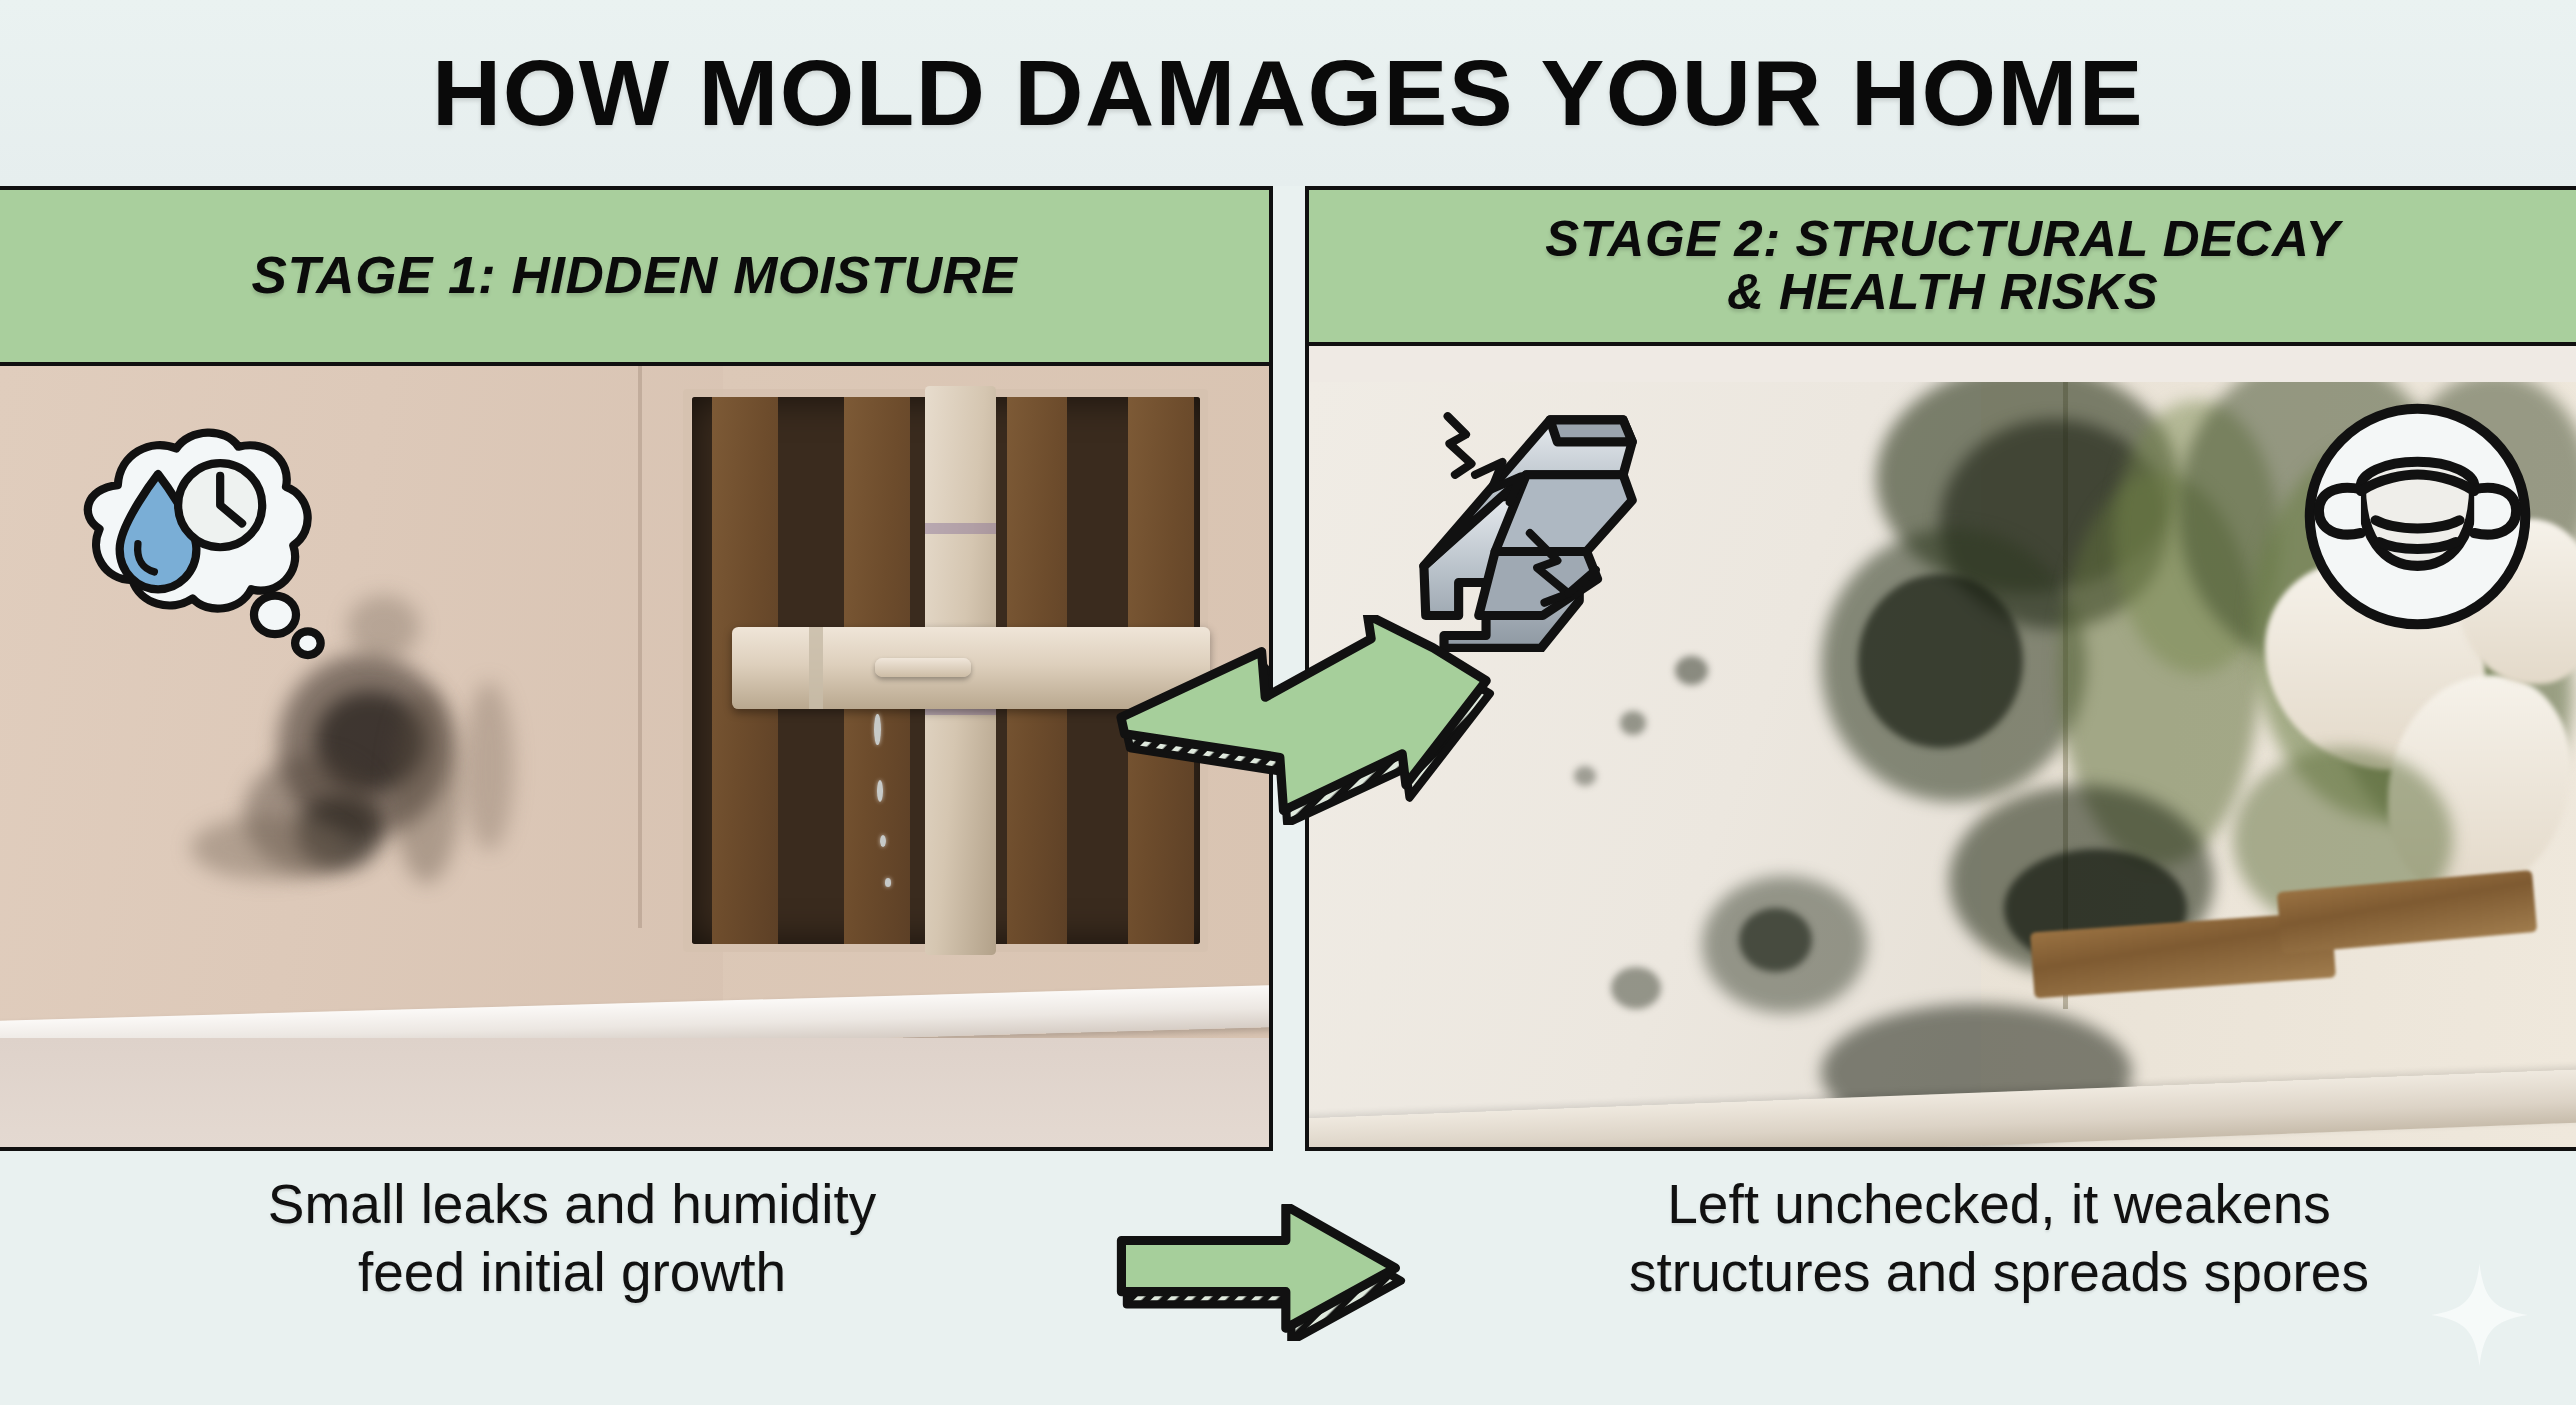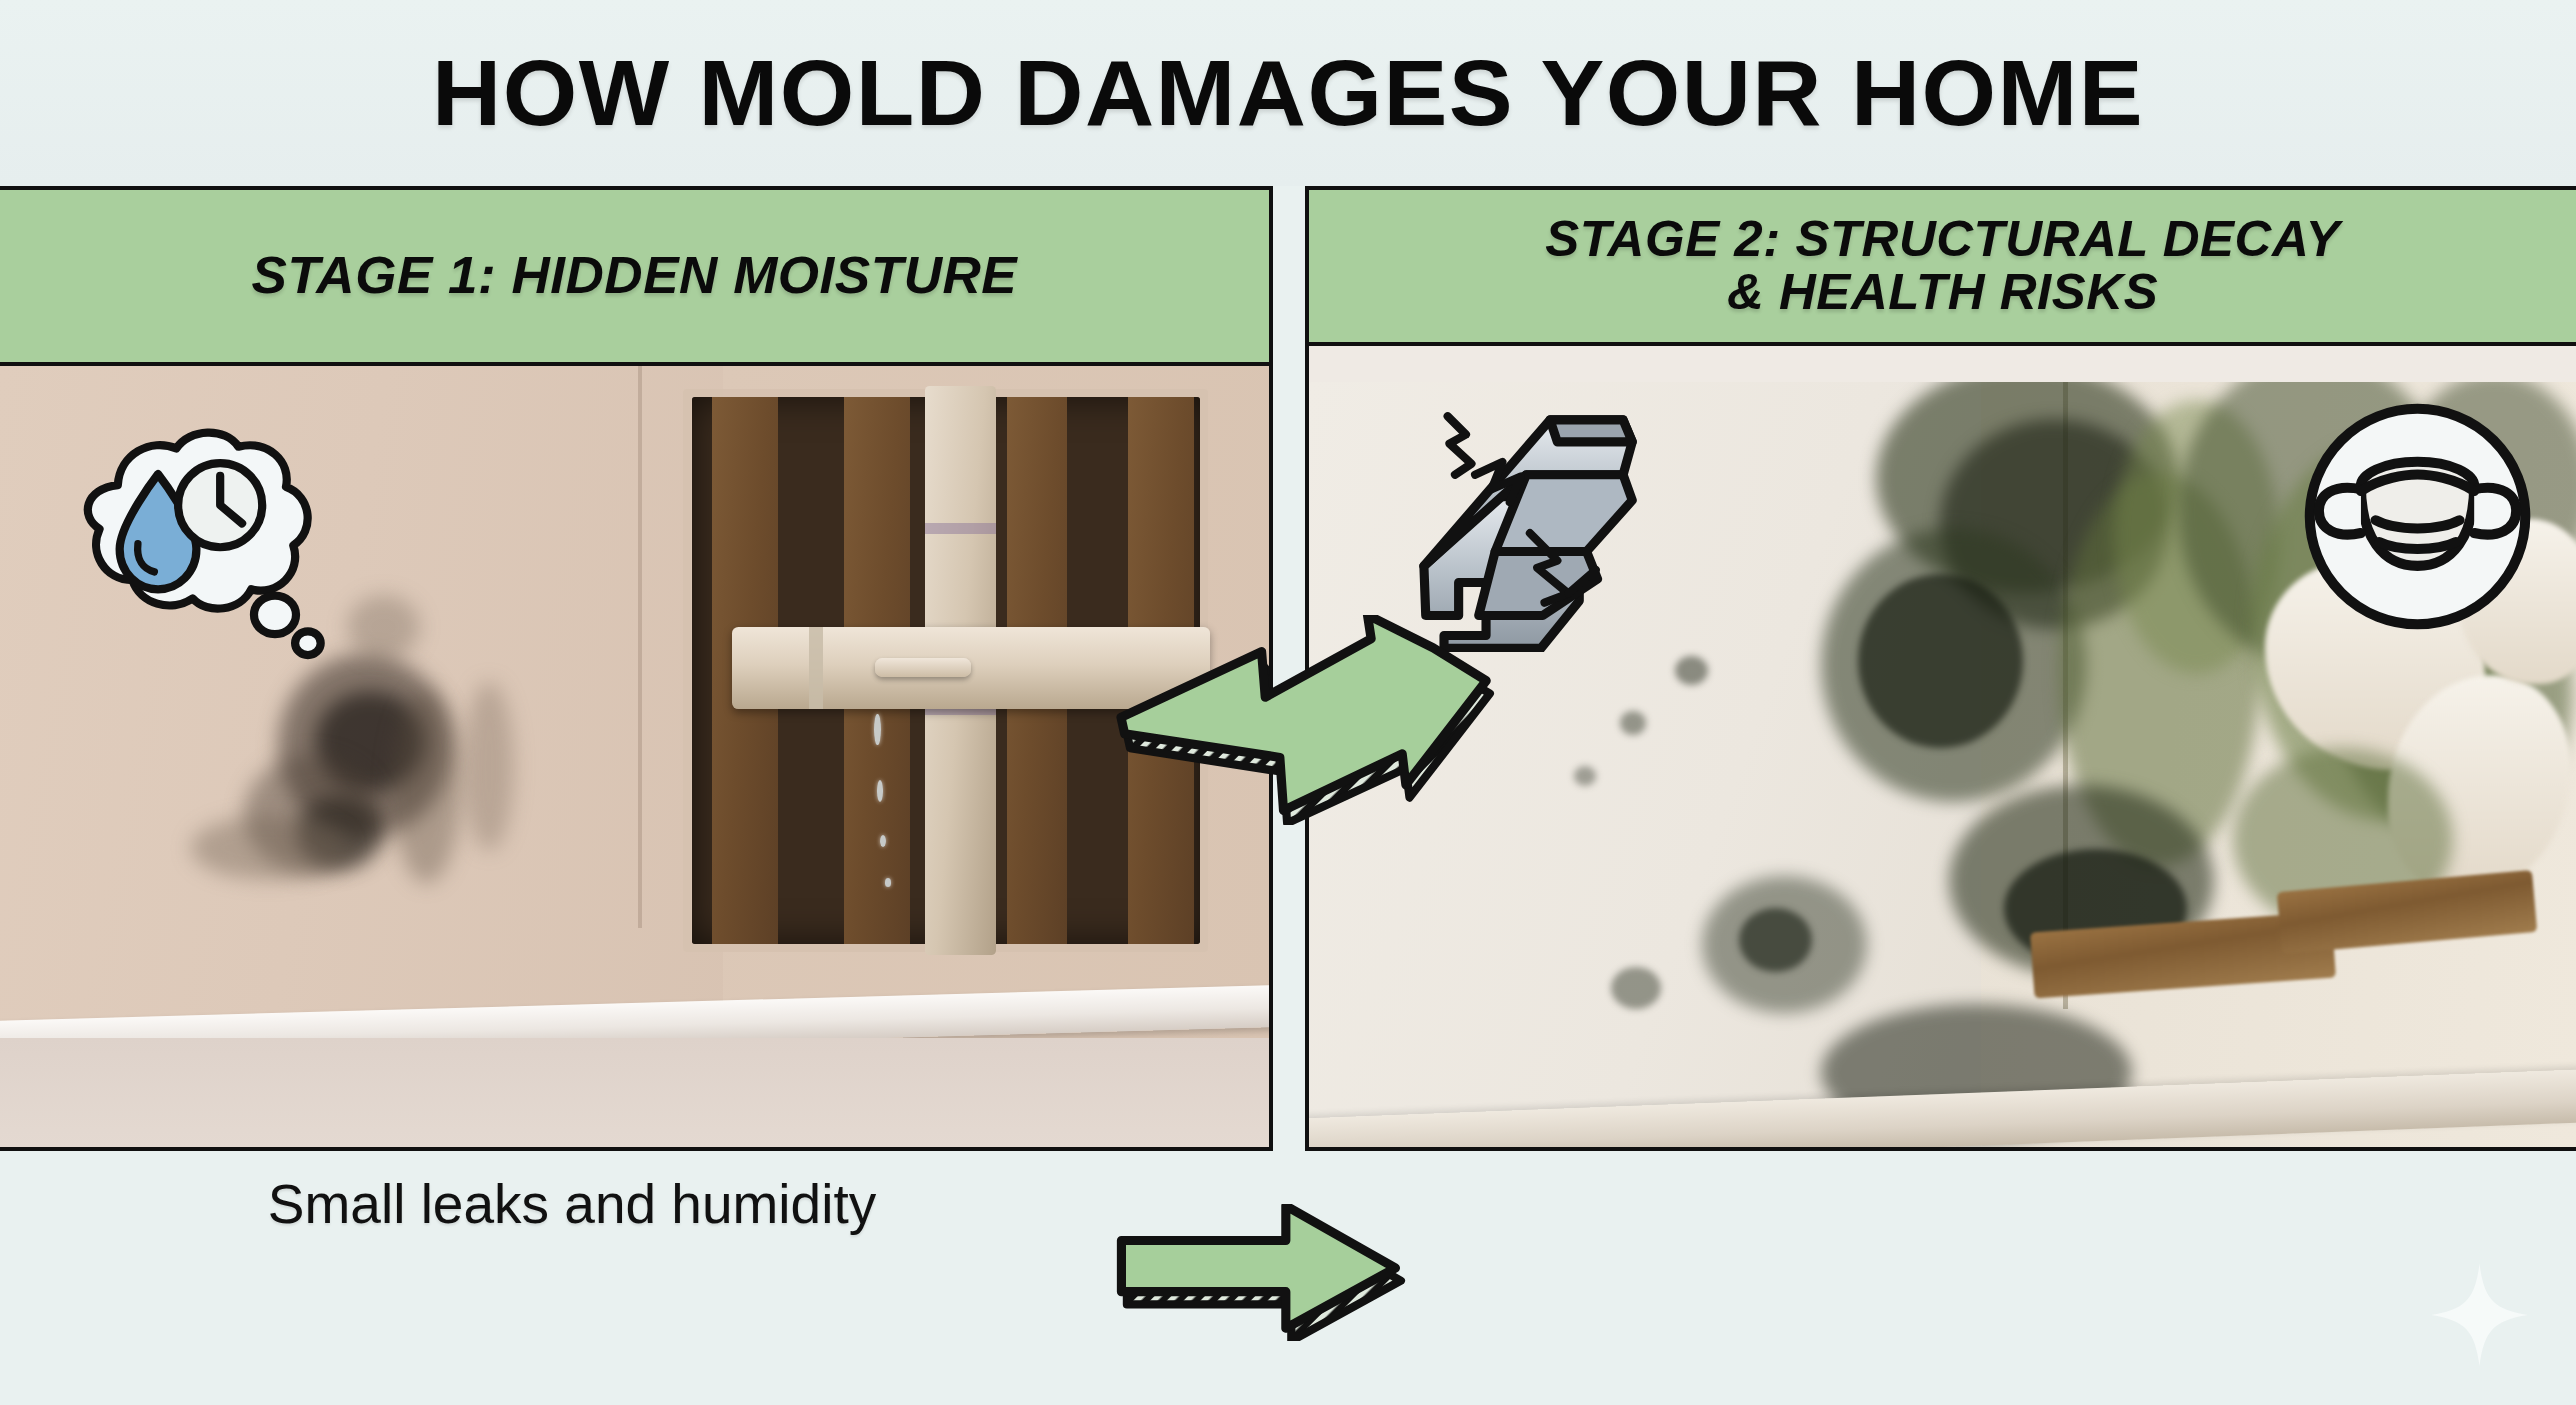--- a/index.html
+++ b/index.html
@@ -379,22 +379,27 @@
 
     <path d="M20 128 L172 58 L176 108 L292 42 L288 14 L360 52 L418 86 L330 200 L326 168 L196 228 L192 172 L24 146 Z" fill="url(#hatchA)" stroke="#111" stroke-width="9" stroke-linejoin="round"></path>
 
     <path d="M14 112 L168 40 L172 90 L288 26 L284 0 L356 36 L414 72 L326 186 L322 152 L192 214 L188 156 L18 130 Z" fill="#a6cf9b" stroke="#111" stroke-width="10" stroke-linejoin="round"></path>
   </svg>
 </div>
 
 <div id="caption-row">
   <div class="caption" id="caption-left">
     <span>Small leaks and humidity</span><br>
-  </div>
-
+    <span>feed initial growth</span>
+  </div>
+
+  <div class="caption" id="caption-right">
+    <span>Left unchecked, it weakens</span><br>
+    <span>structures and spreads spores</span>
+  </div>
 </div>
 
 <div id="arrow-caption">
   <svg viewBox="0 0 330 150" width="302" height="137">
     <defs>
       <pattern id="hatchB" width="13" height="13" patternTransform="rotate(45)" patternUnits="userSpaceOnUse">
         <rect width="13" height="13" fill="#111"></rect>
         <rect width="6" height="13" fill="#dfe9dd"></rect>
       </pattern>
     </defs>

